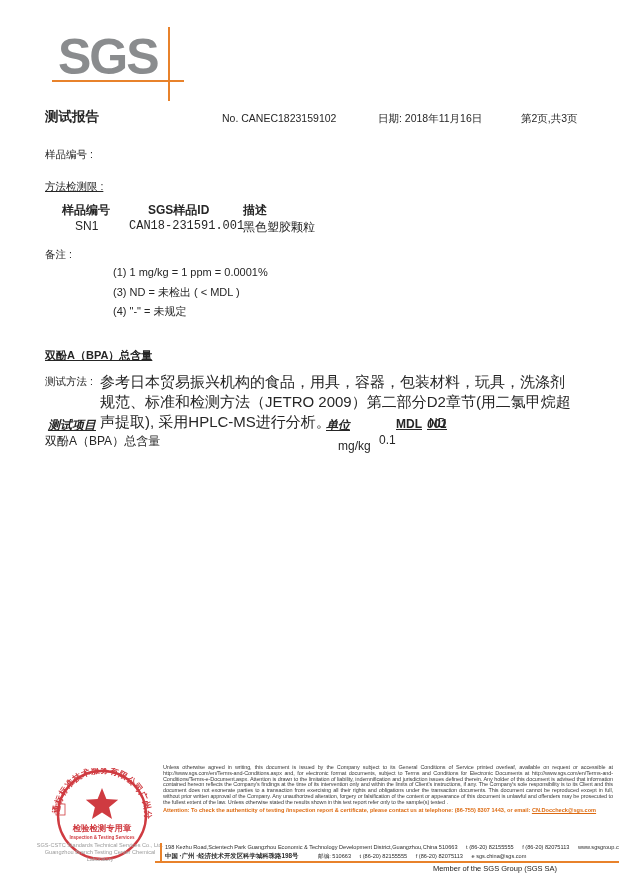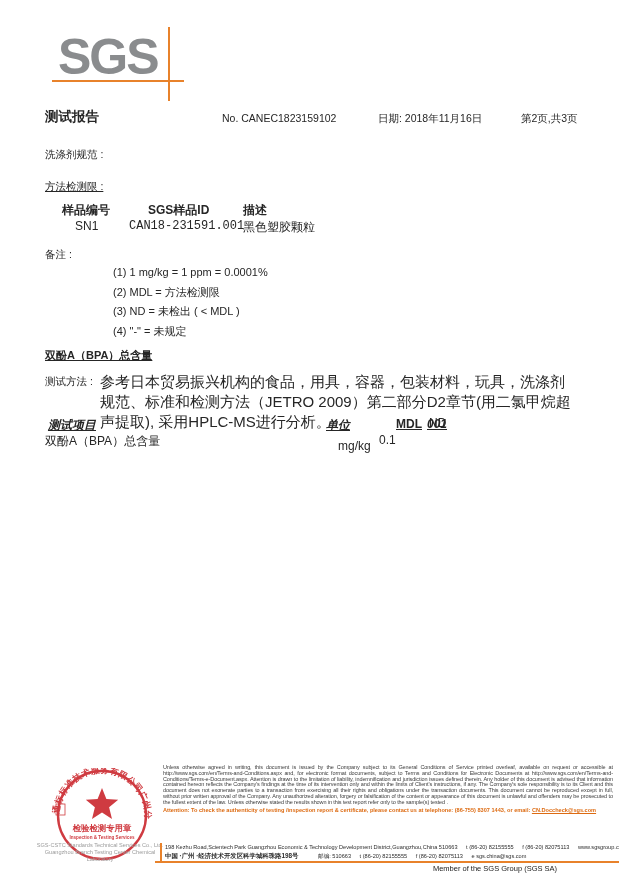--- a/index.html
+++ b/index.html
@@ -44,36 +44,35 @@
 
   <div class="abs logo-text" style="left:58px;top:32px;">SGS</div>
   <div class="abs logo-vline" style="left:168px;top:27px;height:74px;"></div>
   <div class="abs logo-hline" style="left:52px;top:80px;width:132px;"></div>
 
   <div class="abs doc-title" style="left:45px;top:108px;">测试报告</div>
   <div class="abs hdr-item" style="left:222px;top:112px;">No. CANEC1823159102</div>
   <div class="abs hdr-item" style="left:378px;top:112px;">日期: 2018年11月16日</div>
   <div class="abs hdr-item" style="left:521px;top:112px;">第2页,共3页</div>
 
-  <div class="abs lbl" style="left:45px;top:148px;">洗涤剂规范 :</div>
+  <div class="abs lbl" style="left:45px;top:148px;">样品编号 :</div>
   <div class="abs lbl u b" style="left:45px;top:180px;font-weight:normal;">方法检测限 :</div>
 
   <div>
     <span class="abs cell b" style="left:62px;top:202px;">样品编号</span>
     <span class="abs cell b" style="left:148px;top:202px;">SGS样品ID</span>
     <span class="abs cell b" style="left:243px;top:202px;">描述</span>
     <span class="abs cell" style="left:75px;top:219px;">SN1</span>
     <span class="abs cell" style="left:129px;top:219px;font-family:Liberation Mono, monospace;">CAN18-231591.001</span>
     <span class="abs cell" style="left:243px;top:219px;">黑色塑胶颗粒</span>
   </div>
 
   <div class="abs lbl" style="left:45px;top:248px;">备注 :</div>
   <div class="abs notes" style="left:113px;top:263px;">
     <div>(1) 1 mg/kg = 1 ppm = 0.0001%</div>
-    <div>(2) MDL = 方法检测限</div>
     <div>(3) ND = 未检出 ( &lt; MDL )</div>
     <div>(4) "-" = 未规定</div>
   </div>
 
   <div class="abs lbl b u" style="left:45px;top:348px;font-size:11px;">双酚A（BPA）总含量</div>
   <div class="abs lbl" style="left:45px;top:375px;">测试方法 :</div>
   <div class="abs method" style="left:100px;top:372px;">参考日本贸易振兴机构的食品，用具，容器，包装材料，玩具，洗涤剂规范、标准和检测方法（JETRO 2009）第二部分D2章节(用二氯甲烷超声提取), 采用HPLC-MS进行分析。</div>
 
   <div>
     <span class="abs cell b i u" style="left:48px;top:417px;">测试项目</span>

